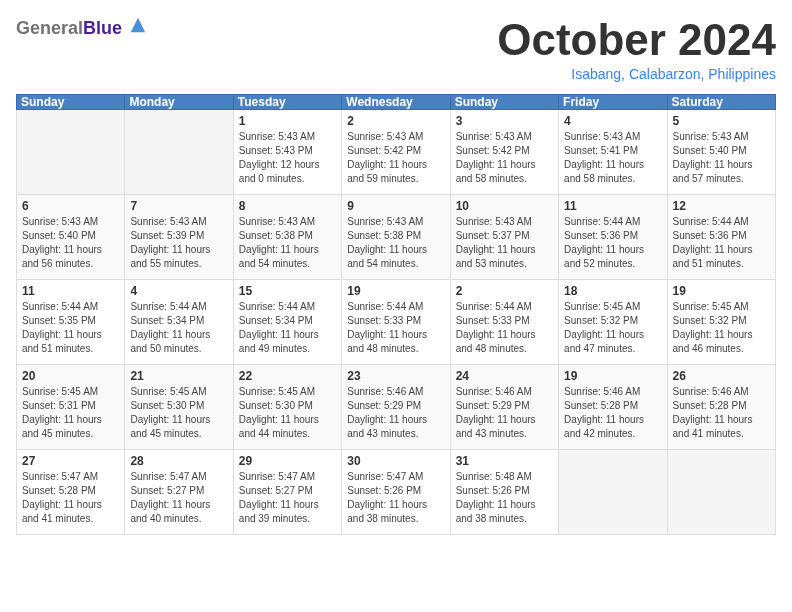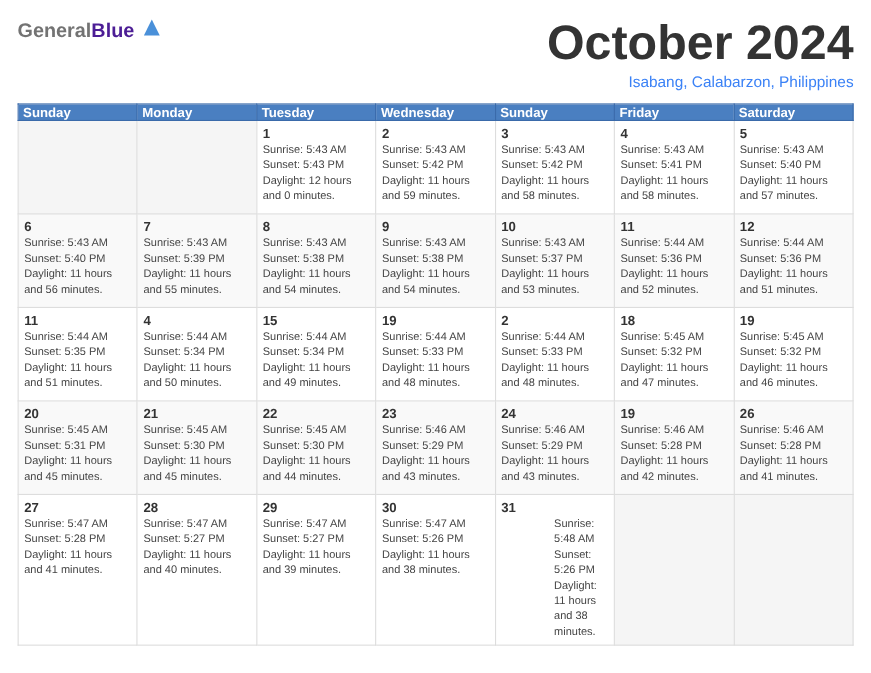--- a/index.html
+++ b/index.html
@@ -341,21 +341,21 @@
         </td>
         <td>
           <span class="day-number">30</span>
           <div class="day-info" style="white-space: pre-line;">Sunrise: 5:47 AM
 Sunset: 5:26 PM
 Daylight: 11 hours
 and 38 minutes.</div>
         </td>
         <td>
           <span class="day-number">31</span>
-          <div class="day-info" style="white-space: pre-line; margin-left: 48px;">Sunrise: 5:48 AM
+          <div class="day-info" style="white-space: pre-line;">Sunrise: 5:48 AM
 Sunset: 5:26 PM
 Daylight: 11 hours
 and 38 minutes.</div>
         </td>
         <td class="empty-cell"></td>
         <td class="empty-cell"></td>
       </tr>
     </tbody>
 </table>
 

